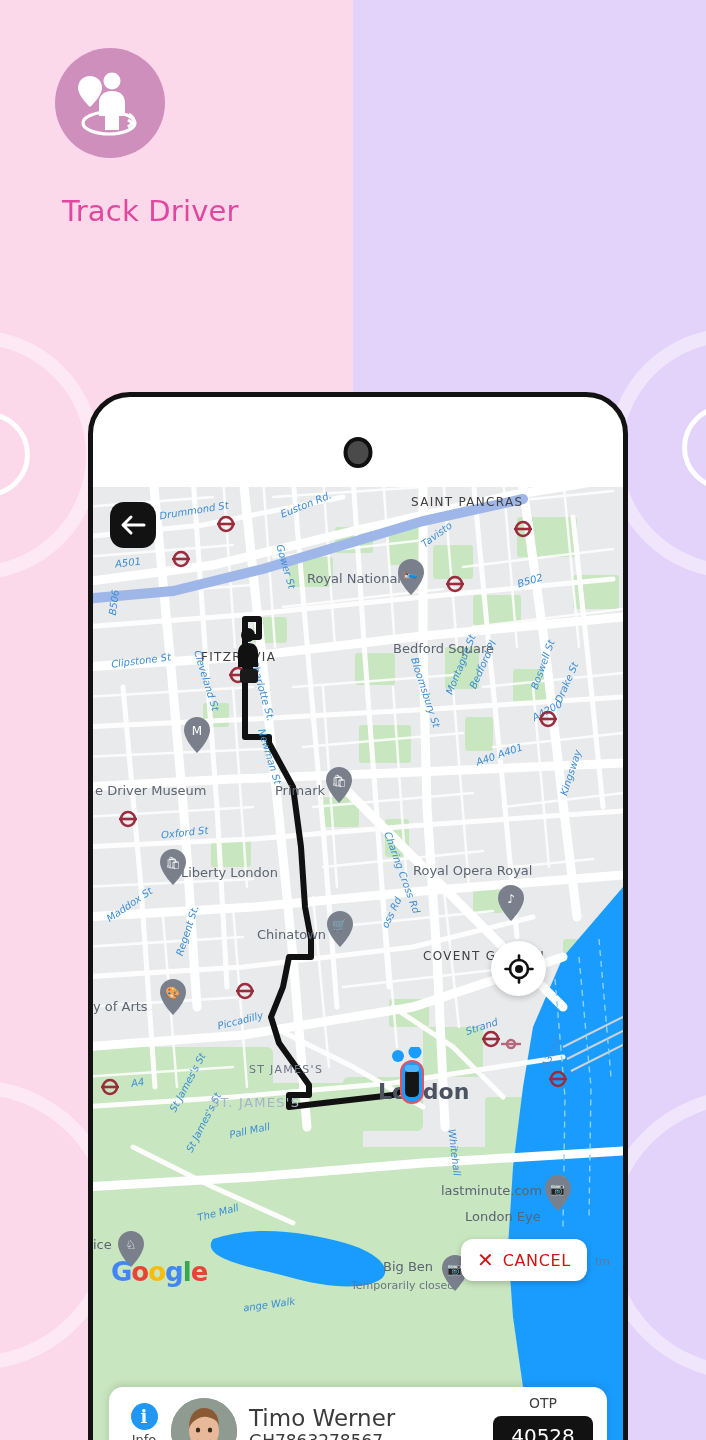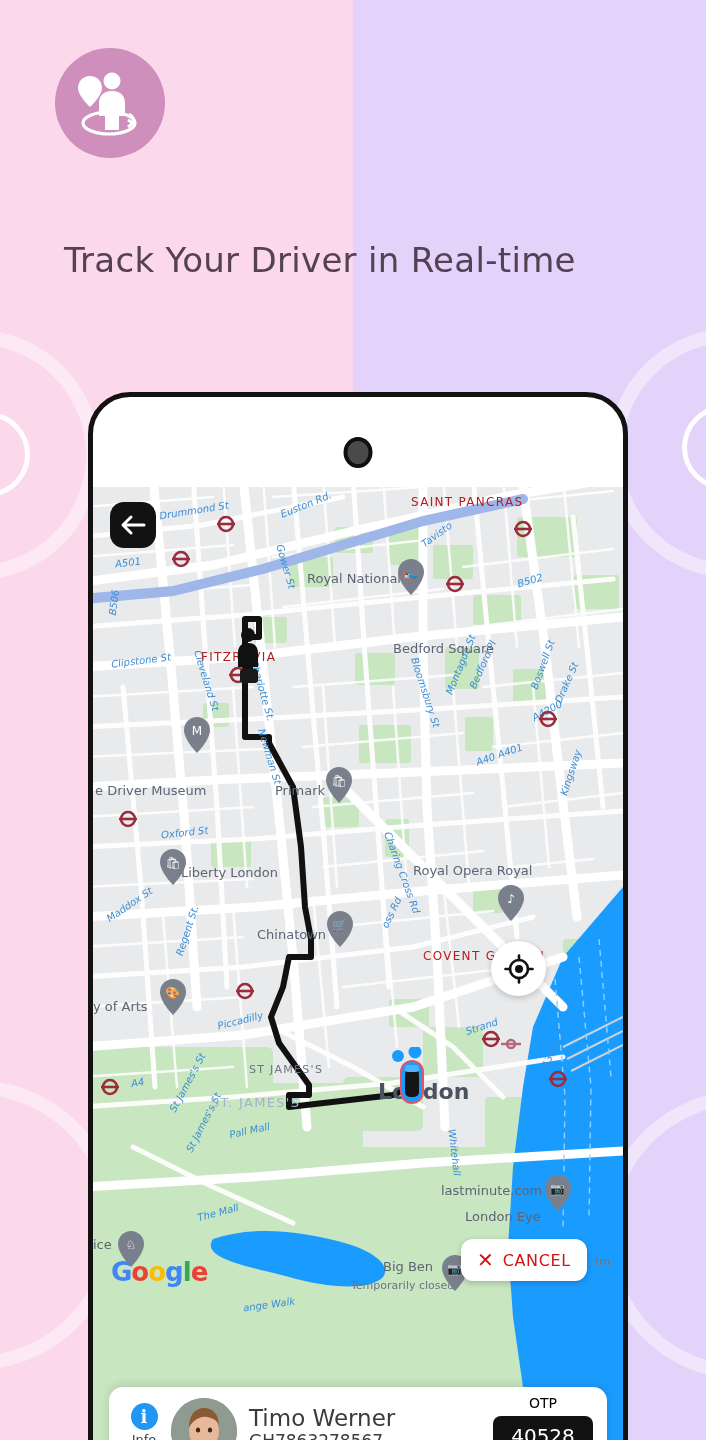--- a/index.html
+++ b/index.html
@@ -63,21 +63,21 @@
   }
   .map { position:absolute; inset:0; }
   .map svg { display:block; }
 
   .mlabel {
     position:absolute; font-family:"DejaVu Sans", sans-serif;
     color:#5b6270; white-space:nowrap; pointer-events:none;
   }
   .mlabel.road { color:#3c8ed4; font-size:10px; font-style:italic; }
   .mlabel.poi  { color:#5d6473; font-size:13px; }
-  .mlabel.area { color:#b91c1c; font-size:12px; letter-spacing:1.3px; }
+  .mlabel.area { color:#404040; font-size:12px; letter-spacing:1.3px; }
   .mlabel.big  { color:#4b5360; font-size:22px; font-weight:bold; }
   .mlabel.grey { color:#6d7483; font-size:11px; }
 
   
   .back-btn {
     position:absolute; left:17px; top:15px; width:46px; height:46px;
     background:#121212; border-radius:14px;
     display:flex; align-items:center; justify-content:center;
   }
   .emergency-btn {
@@ -138,21 +138,21 @@
   .avatar svg { display:block; }
   .dname {
     position:absolute; left:140px; top:18px;
     font-size:23px; color:#3b3b3b;
   }
   .dcode {
     position:absolute; left:140px; top:44px;
     font-size:17px; color:#3b3b3b;
   }
   .otp-wrap { position:absolute; right:14px; top:8px; width:100px; text-align:center; }
-  .otp-lbl { font-size:14px; color:#000000; margin-bottom:5px; }
+  .otp-lbl { font-size:14px; color:#404040; margin-bottom:5px; }
   .otp-box {
     height:40px; background:#121212; border-radius:8px; color:#fff;
     font-size:20px; display:flex; align-items:center; justify-content:center;
   }
 </style>
 </head>
 <body>
 
 <div id="page">
 
@@ -170,21 +170,21 @@
     <svg viewBox="0 0 110 110">
       <ellipse cx="54" cy="75" rx="26" ry="11" fill="none" stroke="#ffffff" stroke-width="3.2"></ellipse>
       <path d="M74 66 a24 11 0 0 1 4 9 l-5 -3 M78 75 l-5 4" fill="none" stroke="#ffffff" stroke-width="3"></path>
       <path d="M35 28 c7 0 12 5.5 12 12 c0 8 -12 19 -12 19 c0 0 -12 -11 -12 -19 c0 -6.5 5 -12 12 -12 z" fill="#ffffff"></path>
       <circle cx="57" cy="33" r="8.5" fill="#ffffff"></circle>
       <path d="M57 43 c-9 0 -13 5 -13 12 l0 13 l6 0 l0 14 l14 0 l0 -14 l6 0 l0 -13 c0 -7 -4 -12 -13 -12 z" fill="#ffffff"></path>
       <rect x="52" y="68" width="9" height="14" fill="#ffffff"></rect>
     </svg>
   </div>
 
-  <div class="subtitle">Track Your Driver in Real-time</div>
+  <div class="title">Track Driver</div>
 
   <div class="phone">
     <div class="camera"></div>
 
     <div class="screen">
 
       <div class="map">
         <svg width="530" height="965" viewBox="0 0 530 965">
           <rect width="530" height="965" fill="#e9eaec"></rect>
 

